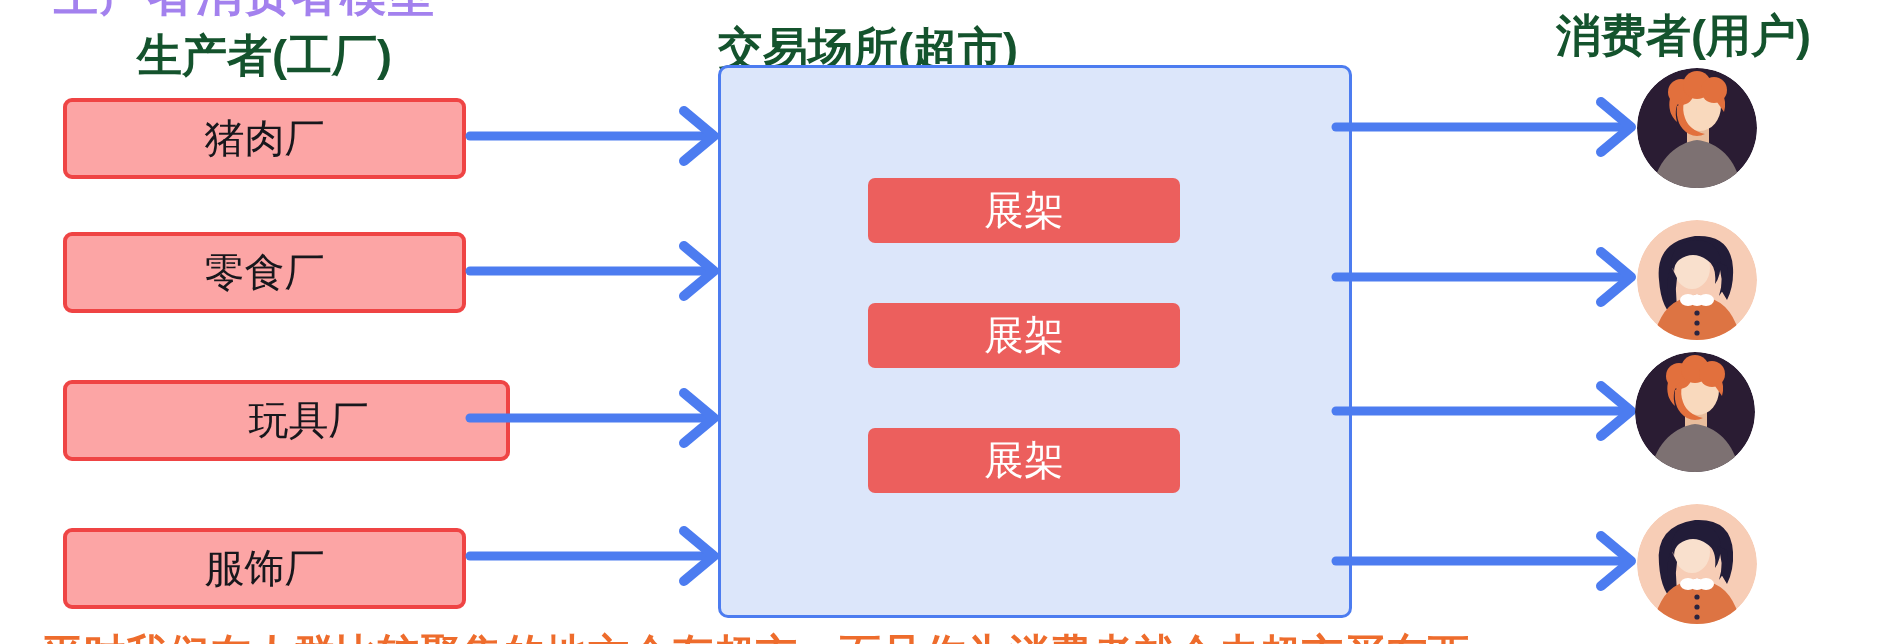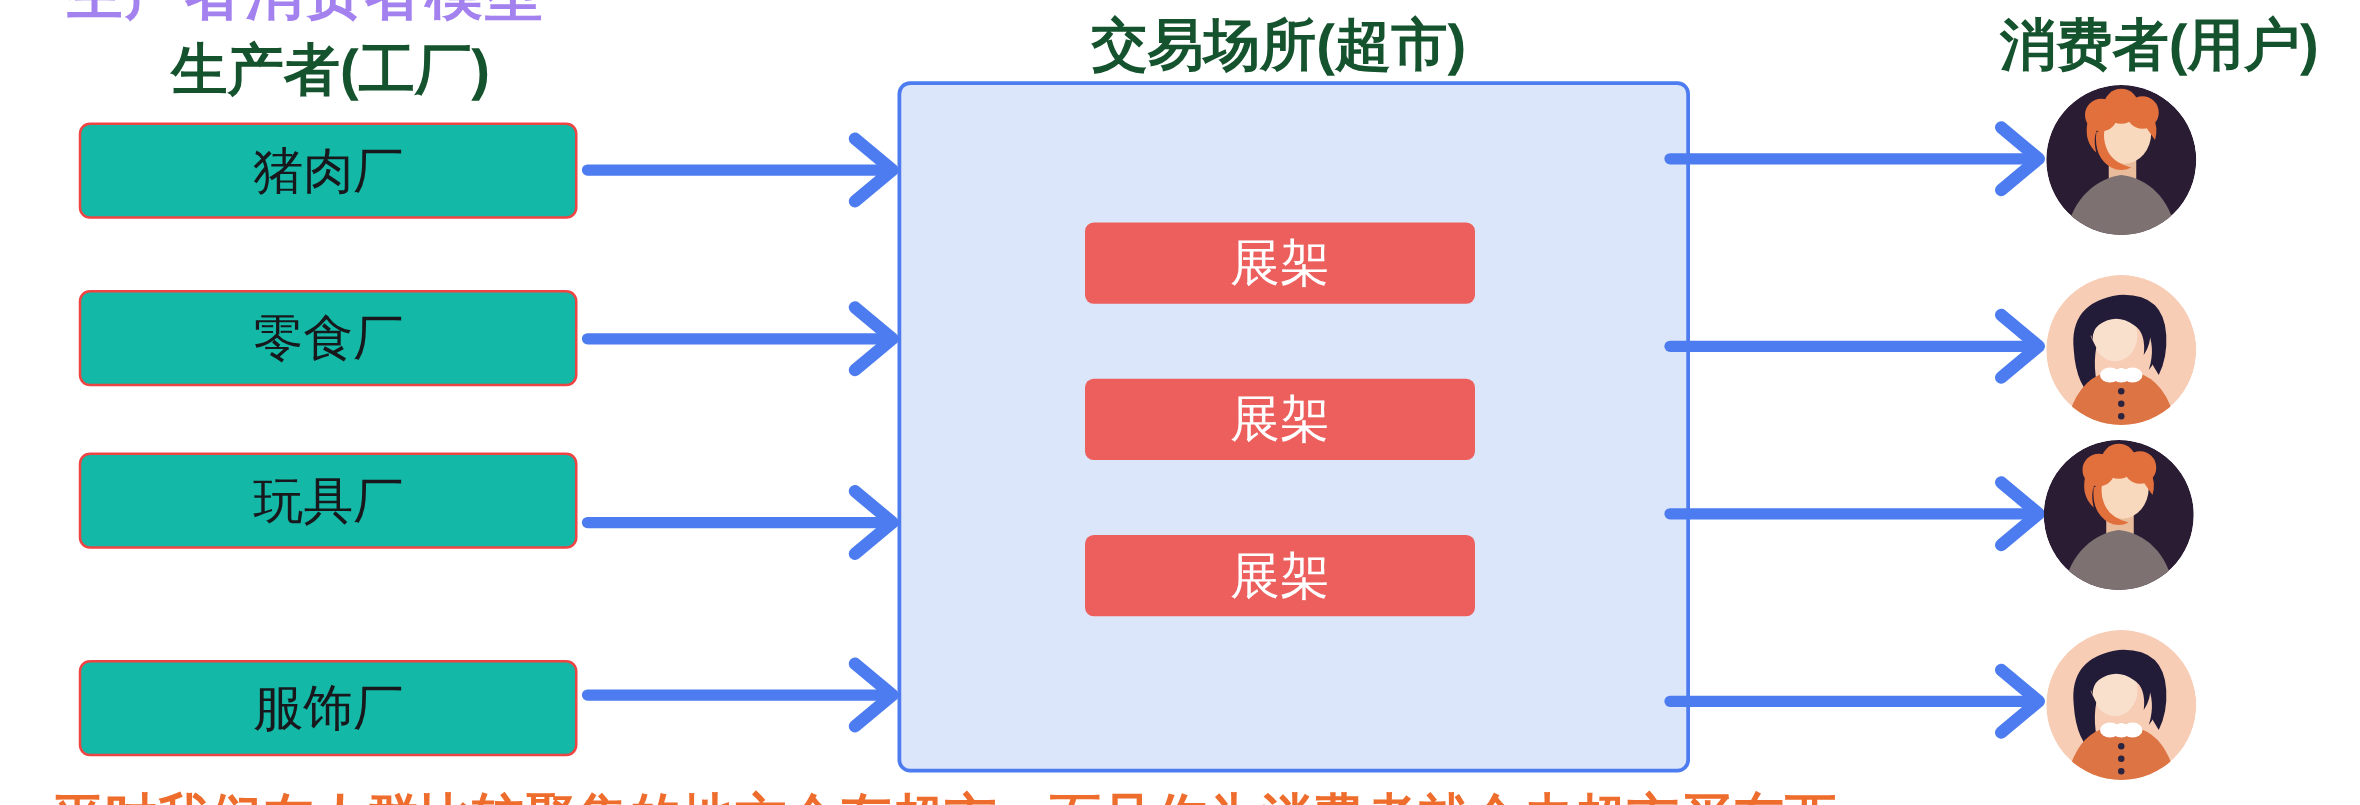--- a/index.html
+++ b/index.html
@@ -15,31 +15,31 @@
     left:52px;top:-30px;height:48px;line-height:48px;
     font-size:46px;font-weight:800;color:#a381ee;
     letter-spacing:2px;white-space:nowrap;
   }
 
   
   .col-header{
     font-size:45px;font-weight:800;color:#14532d;white-space:nowrap;
   }
   .producers-header{left:137px;top:26px;}
-  .market-header{left:718px;top:6px;width:610px;text-align:center;}
-  .consumers-header{left:1556px;top:6px;margin-left:44px;}
+  .market-header{left:718px;top:19px;width:610px;}
+  .consumers-header{left:1556px;top:6px;}
 
   
   .factory-box{
     left:63px;width:395px;height:73px;
-    background:#14b8a6;border:2px solid #ef4444;border-radius:9px;
+    background:#fca5a5;border:4px solid #ef4444;border-radius:9px;
     display:flex;align-items:center;justify-content:center;
     font-size:40px;color:#17171c;font-weight:500;
   }
-  .fb-0{top:98px;} .fb-1{top:232px;font-family:Liberation Mono, monospace;} .fb-2{top:362px;} .fb-3{top:528px;}
+  .fb-0{top:98px;} .fb-1{top:232px;font-family:Liberation Mono, monospace;} .fb-2{top:380px;padding-left:44px;} .fb-3{top:528px;}
 
   
   .market-box{
     left:718px;top:65px;width:604px;height:547px;
     background:#dce6fa;border:3px solid #4c7cf0;border-radius:10px;padding-left:24px;
   }
   .shelf{
     position:absolute;left:147px;width:312px;height:65px;
     background:#ec5f5d;border-radius:7px;
     display:flex;align-items:center;justify-content:center;

